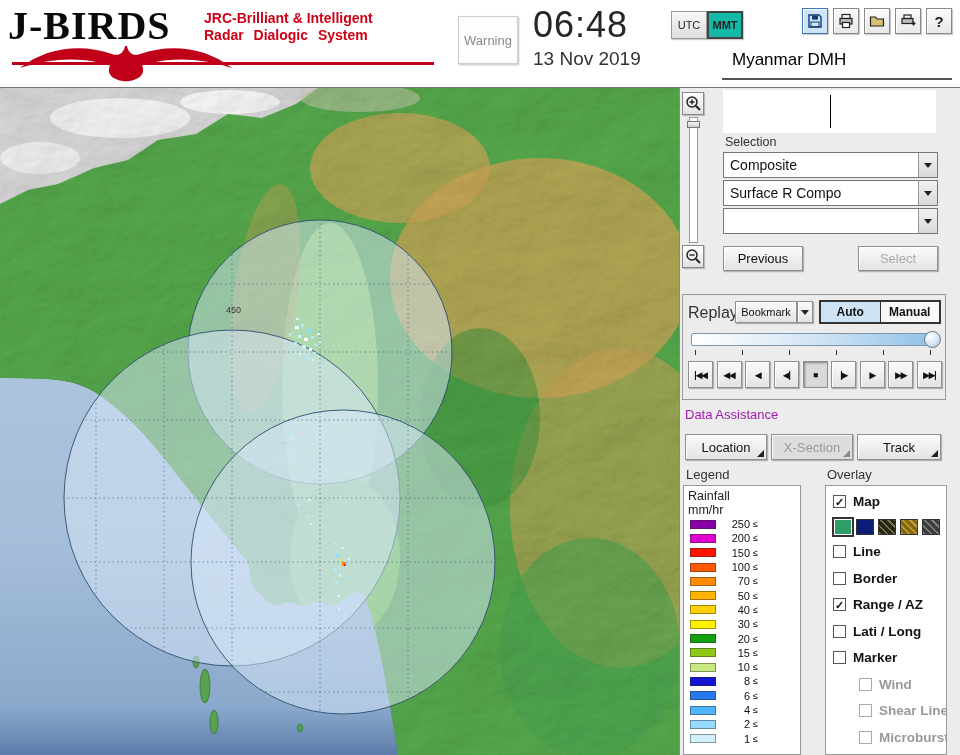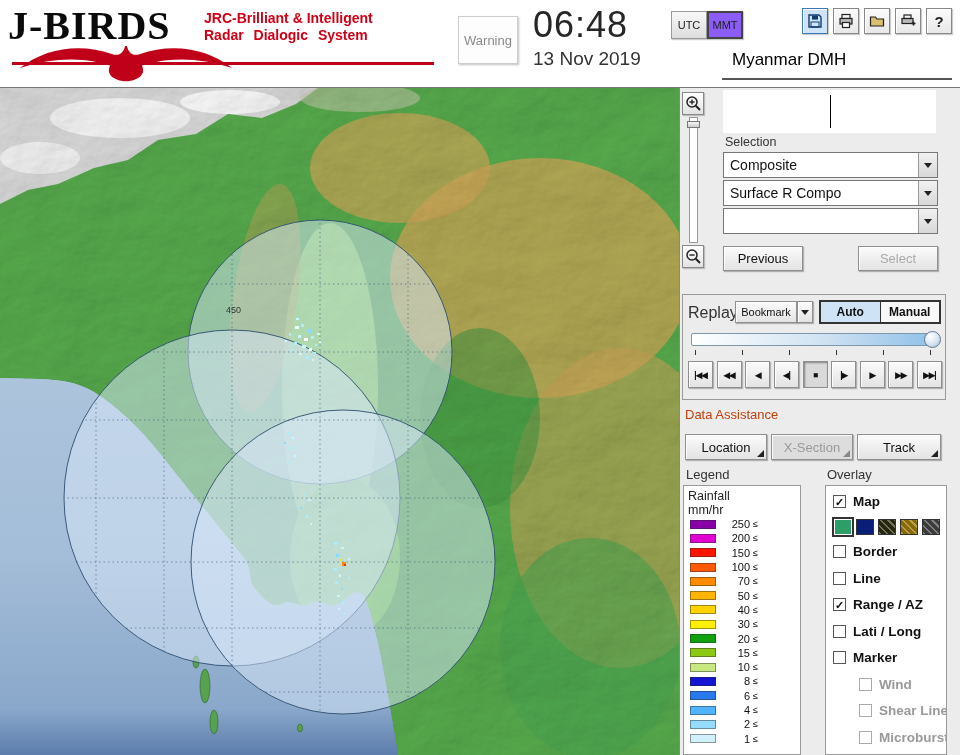--- a/index.html
+++ b/index.html
@@ -14,21 +14,21 @@
   .logo-sub{position:absolute;left:196px;top:8px;color:#cf0015;font-weight:bold;font-size:14px;line-height:17px;white-space:nowrap;}
   .logo-sub .l2{word-spacing:6px;}
   .logo-line{position:absolute;left:4px;top:60px;width:422px;height:3px;background:#c00018;}
   .eagle{position:absolute;left:6px;top:36px;width:224px;height:46px;}
   .warning-btn{position:absolute;left:458px;top:16px;width:60px;height:48px;background:#fdfdfd;border:1px solid #ccc;box-shadow:1px 1px 2px rgba(0,0,0,.25);font-size:13px;color:#8a8a8a;cursor:pointer;}
   .clock{position:absolute;left:533px;top:4px;}
   .clock .time{font-size:36px;color:#262626;letter-spacing:1px;}
   .clock .date{font-size:19px;color:#333;margin-top:2px;}
   .tz{position:absolute;left:671px;top:11px;display:flex;flex-direction:row;}
   .tz-btn{width:36px;height:28px;font-size:11px;color:#222;background:linear-gradient(#f8f8f8,#ddd);border:1px solid #999;box-shadow:1px 1px 1px rgba(0,0,0,.2);cursor:pointer;}
-  .tz-btn.selected{background:#8b5cf6;border:2px solid #444;font-weight:normal;}
+  .tz-btn.selected{background:#14b8a6;border:2px solid #444;font-weight:bold;}
   .toolbar{position:absolute;right:8px;top:8px;display:flex;gap:5px;}
   .tool-btn{width:26px;height:26px;background:linear-gradient(#fbfbfb,#e8e8e8);border:1px solid #888;box-shadow:inset 1px 1px 0 rgba(255,255,255,.9),1px 1px 1px rgba(0,0,0,.2);display:flex;align-items:center;justify-content:center;cursor:pointer;font-size:15px;font-weight:bold;color:#222;}
   .tool-btn.selected{background:#cfe4f8;border-color:#3a78c0;}
   .station{position:absolute;left:722px;top:50px;width:230px;height:30px;font-size:17px;color:#000;padding-left:10px;border-bottom:2px solid #555;}
 
   
   #map{position:absolute;left:0;top:88px;width:679px;height:667px;background:#a8c0da;}
   #map svg{display:block;}
 
   
@@ -60,21 +60,21 @@
   .rp-seg button.active{background:#cfe3f7;}
   .rp-seg button + button{border-left:1px solid #333;}
   .rp-slider{position:absolute;left:8px;top:38px;width:244px;height:13px;border:1px solid #7d97ad;border-radius:2px;background:linear-gradient(to right,#feffff,#cfe2f2 55%,#8fc0e8);}
   .rp-handle{position:absolute;right:-7px;top:-3px;width:17px;height:17px;border-radius:50%;border:1px solid #667a8d;background:radial-gradient(circle at 35% 30%,#fff,#d7e5f2 55%,#9ab8d8);}
   .rp-ticks{position:absolute;left:8px;top:55px;width:244px;height:6px;}
   .rp-ticks span{position:absolute;top:0;width:1px;height:5px;background:#333;}
   .rp-playback{position:absolute;left:5px;top:66px;width:254px;height:28px;display:flex;justify-content:space-between;}
   .pb-btn{width:25px;height:27px;font-size:8.5px;font-weight:bold;letter-spacing:-1px;padding:0;color:#111;}
   .pb-btn.active{background:#d9d9d9;box-shadow:inset 1px 1px 2px rgba(0,0,0,.4);}
 
-  .da-label{position:absolute;left:5px;top:319px;font-size:13px;color:#c2410c;}
+  .da-label{position:absolute;left:5px;top:319px;font-size:13px;color:#a21caf;}
   .da-btn{position:absolute;top:346px;height:26px;font-size:13px;}
   .da-btn .corner{position:absolute;right:2px;bottom:2px;width:0;height:0;border-left:7px solid transparent;border-bottom:7px solid #222;}
   .da-btn.disabled{background:#ddd;color:#999;cursor:default;}
   .da-btn.disabled .corner{border-bottom-color:#888;}
   #da-0{left:5px;width:82px;} #da-1{left:91px;width:82px;} #da-2{left:177px;width:84px;}
 
   .lg-header{position:absolute;top:379px;font-size:13px;color:#333;}
   #legend-label{left:6px;} #overlay-label{left:147px;}
   .legend-box{position:absolute;left:3px;top:397px;width:118px;height:270px;background:#fff;border:1px solid #999;padding:3px 0 0 4px;overflow:hidden;}
   .lg-title{font-size:12.5px;color:#222;line-height:14px;}
@@ -472,25 +472,25 @@
       <div class="ov-swrow" id="map-swatches">
           <span class="ov-sw selected" style="background-color: rgb(46, 158, 104);"></span>
           <span class="ov-sw" style="background-color: rgb(10, 30, 120);"></span>
           <span class="ov-sw striped" style="background-color: rgb(38, 38, 10);"></span>
           <span class="ov-sw striped" style="background-color: rgb(138, 106, 0);"></span>
           <span class="ov-sw striped" style="background-color: rgb(60, 60, 60);"></span>
         </div>
       <div id="overlay-items">
           <div class="ov-row">
             <span class="cb"></span>
+            <span class="ov-label">Line</span>
+          </div>
+          <div class="ov-row">
+            <span class="cb"></span>
             <span class="ov-label">Border</span>
-          </div>
-          <div class="ov-row">
-            <span class="cb"></span>
-            <span class="ov-label">Line</span>
           </div>
           <div class="ov-row">
             <span class="cb">✓</span>
             <span class="ov-label">Range / AZ</span>
           </div>
           <div class="ov-row">
             <span class="cb"></span>
             <span class="ov-label">Lati / Long</span>
           </div>
           <div class="ov-row">

